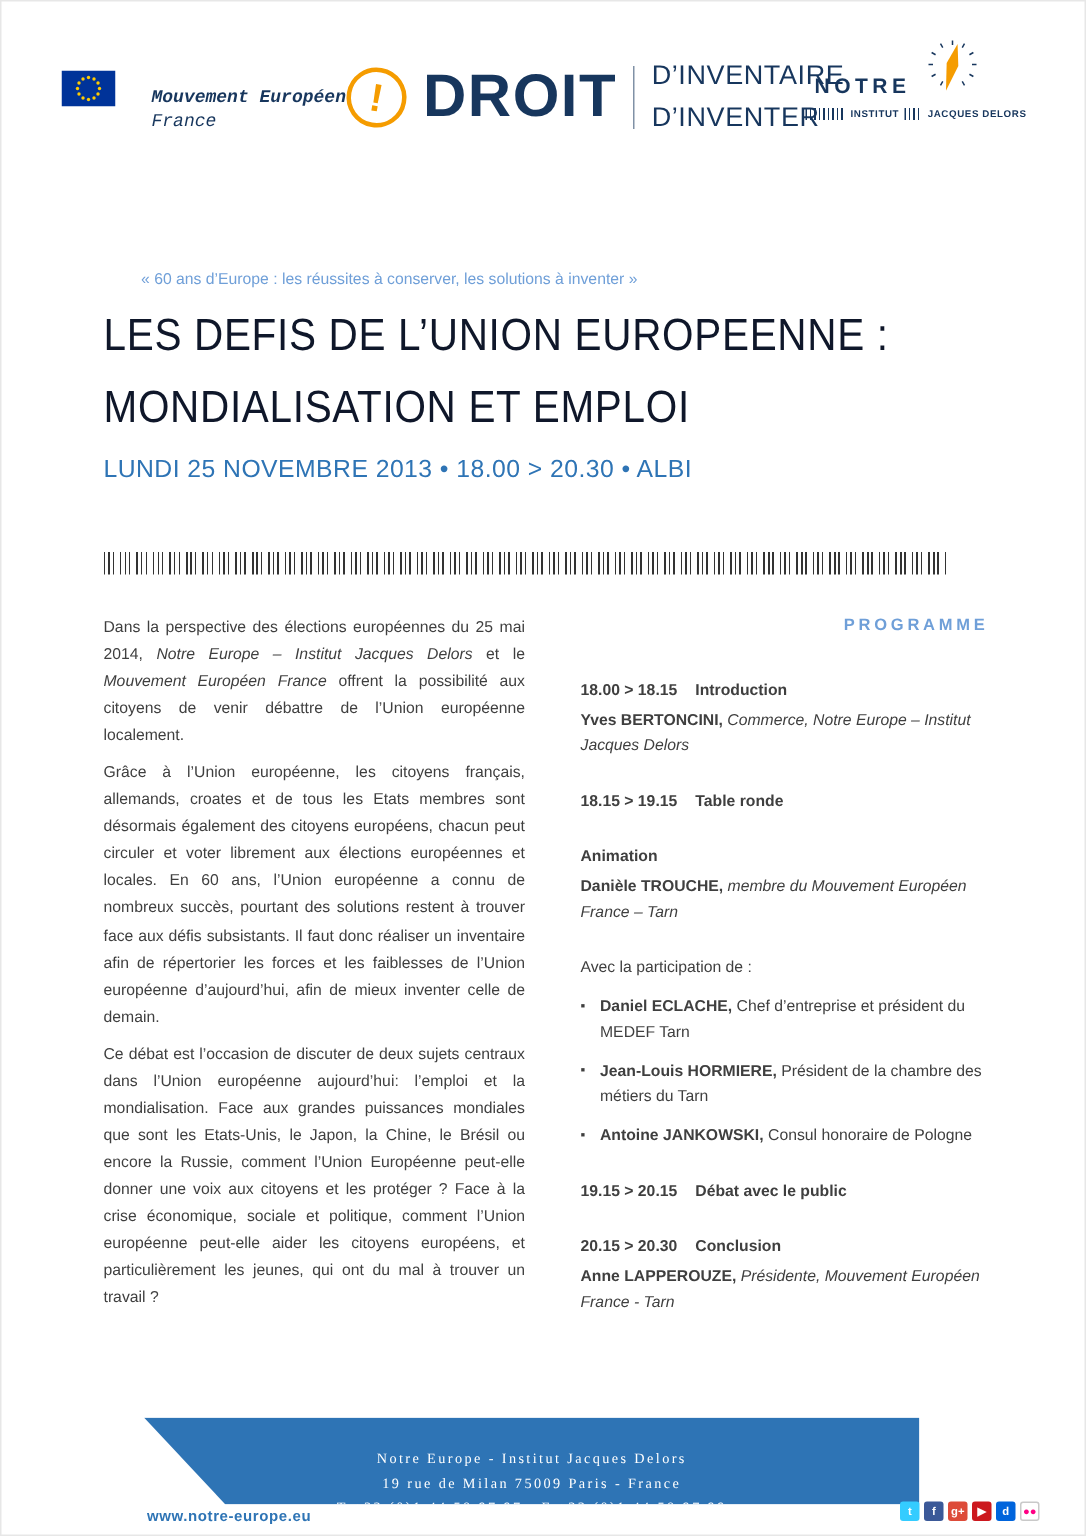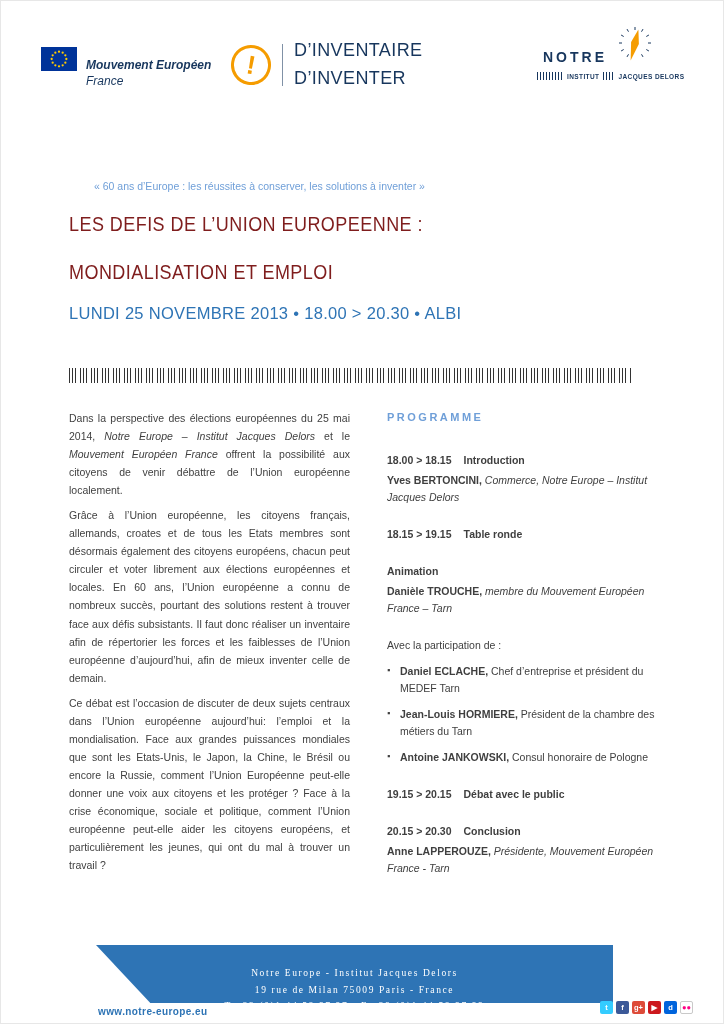--- a/index.html
+++ b/index.html
@@ -7,21 +7,21 @@
   .page {
     position:relative; width:724px; height:1024px; margin:0 auto;
     background:#fff; border:1px solid #e7e7e7; overflow:hidden;
     font-family:"Liberation Sans", sans-serif; color:var(--text,#3f3f3f);
   }
   .b { font-weight:700; }
   .i { font-style:italic; }
   .gap { margin-left:12px; }
 
   
-  .logo-me { position:absolute; left:40px; top:46px; display:flex; gap:9px; align-items:flex-start; }
+  .logo-me { position:absolute; left:40px; top:46px; display:flex; gap:24px; align-items:flex-start;font-family:Liberation Mono, monospace; }
   .me-text { padding-top:10px; color:var(--navy,#17365d); font-style:italic; font-size:12px; line-height:1.35; }
   .me-text .l1 { font-weight:700; }
 
   .logo-droit { position:absolute; left:230px; top:36px; display:flex; align-items:center; gap:11px; }
   .droit-excl {
     width:40px; height:40px; border:3px solid var(--orange,#f59c00); border-radius:50%;
     display:flex; align-items:center; justify-content:center;
     color:var(--orange,#f59c00); font-weight:700; font-size:26px; transform:rotate(10deg);
   }
   .droit-word { color:var(--navy,#17365d); font-size:40px; font-weight:700; letter-spacing:1px; }
@@ -36,36 +36,36 @@
             display:flex; align-items:center; gap:4px; white-space:nowrap; }
   .bars { display:inline-block; height:8px; background:repeating-linear-gradient(90deg, var(--navy,#17365d) 0 1px, transparent 1px 3px); }
   .bars-wide { width:26px; } .bars-narrow { width:11px; }
 
   
   .banner {
     position:absolute; left:68px; top:142px; background:var(--navy,#17365d); color:#fff;
     font-size:11px; font-weight:700; letter-spacing:.6px; padding:7px 13px; white-space:nowrap;
   }
   .subtitle { position:absolute; left:68px; top:179px; color:var(--lightblue,#6f9fd8); font-size:10.5px;margin-left:25px; }
-  .title { position:absolute; left:68px; top:199px; color:#7f1d1d; font-size:20px; letter-spacing:.5px; line-height:48px; }
+  .title { position:absolute; left:68px; top:199px; color:#0f172a; font-size:30px; letter-spacing:.5px; line-height:48px; }
   .title .t-line { transform:scaleX(.9); transform-origin:0 50%; white-space:nowrap; }
   .date-line { position:absolute; left:68px; top:303px; color:var(--blue,#2e74b5); font-weight:400; font-size:16.5px; letter-spacing:.3px; }
   .venue { position:absolute; left:68px; top:341px; color:var(--lightblue,#6f9fd8); font-size:10px; }
   .divider {
     position:absolute; left:68px; top:367px; width:563px; height:15px;
     background:repeating-linear-gradient(90deg,#333 0 1px,transparent 1px 3px,#333 3px 4px,transparent 4px 6px,#333 6px 7px,transparent 7px 11px);
   }
 
   
   .intro { position:absolute; left:68px; top:408px; width:281px; font-size:10.5px; line-height:1.72; text-align:justify; }
   .intro .para { margin-bottom:7px; }
 
   
   .programme { position:absolute; left:386px; top:408px; width:272px; font-size:10.5px; line-height:1.62; }
-  .pg-heading { color:var(--lightblue,#6f9fd8); font-weight:700; letter-spacing:2.5px; font-size:11px; margin-bottom:25px; }
+  .pg-heading { color:var(--lightblue,#6f9fd8); font-weight:700; letter-spacing:2.5px; font-size:11px; margin-bottom:25px;text-align:right; }
   .pg-bullet { position:relative; padding-left:13px; }
   .pg-bullet::before { content:"▪"; position:absolute; left:0; top:0; font-size:9px; color:#3f3f3f; }
   .mt-lg { margin-top:20px; } .mt-sm { margin-top:9px; } .mt-none { margin-top:3px; }
 
   
   .footer-band {
     position:absolute; left:95px; top:944px; width:517px; height:58px;
     background:var(--blue,#2e74b5); clip-path:polygon(0 0,100% 0,100% 100%,10.5% 100%);
     color:#fff; text-align:center; font-family:"Liberation Serif", serif;
     font-size:9.5px; letter-spacing:1.6px; line-height:1.75; padding-top:20px;
@@ -99,20 +99,21 @@
       </g>
     </svg>
     <div class="me-text">
       <div class="l1">Mouvement Européen</div>
       <div class="l2">France</div>
     </div>
   </div>
 
   <div class="logo-droit">
     <div class="droit-excl">!</div>
+    <div class="droit-word">DROIT</div>
     <div class="droit-sep"></div>
     <div class="droit-right">
       <div>D’INVENTAIRE</div>
       <div>D’INVENTER</div>
     </div>
   </div>
 
   <div class="logo-ne">
     <svg class="ne-compass" width="40" height="40" viewBox="0 0 40 40">
       <g stroke="#17365d" stroke-width="1">

